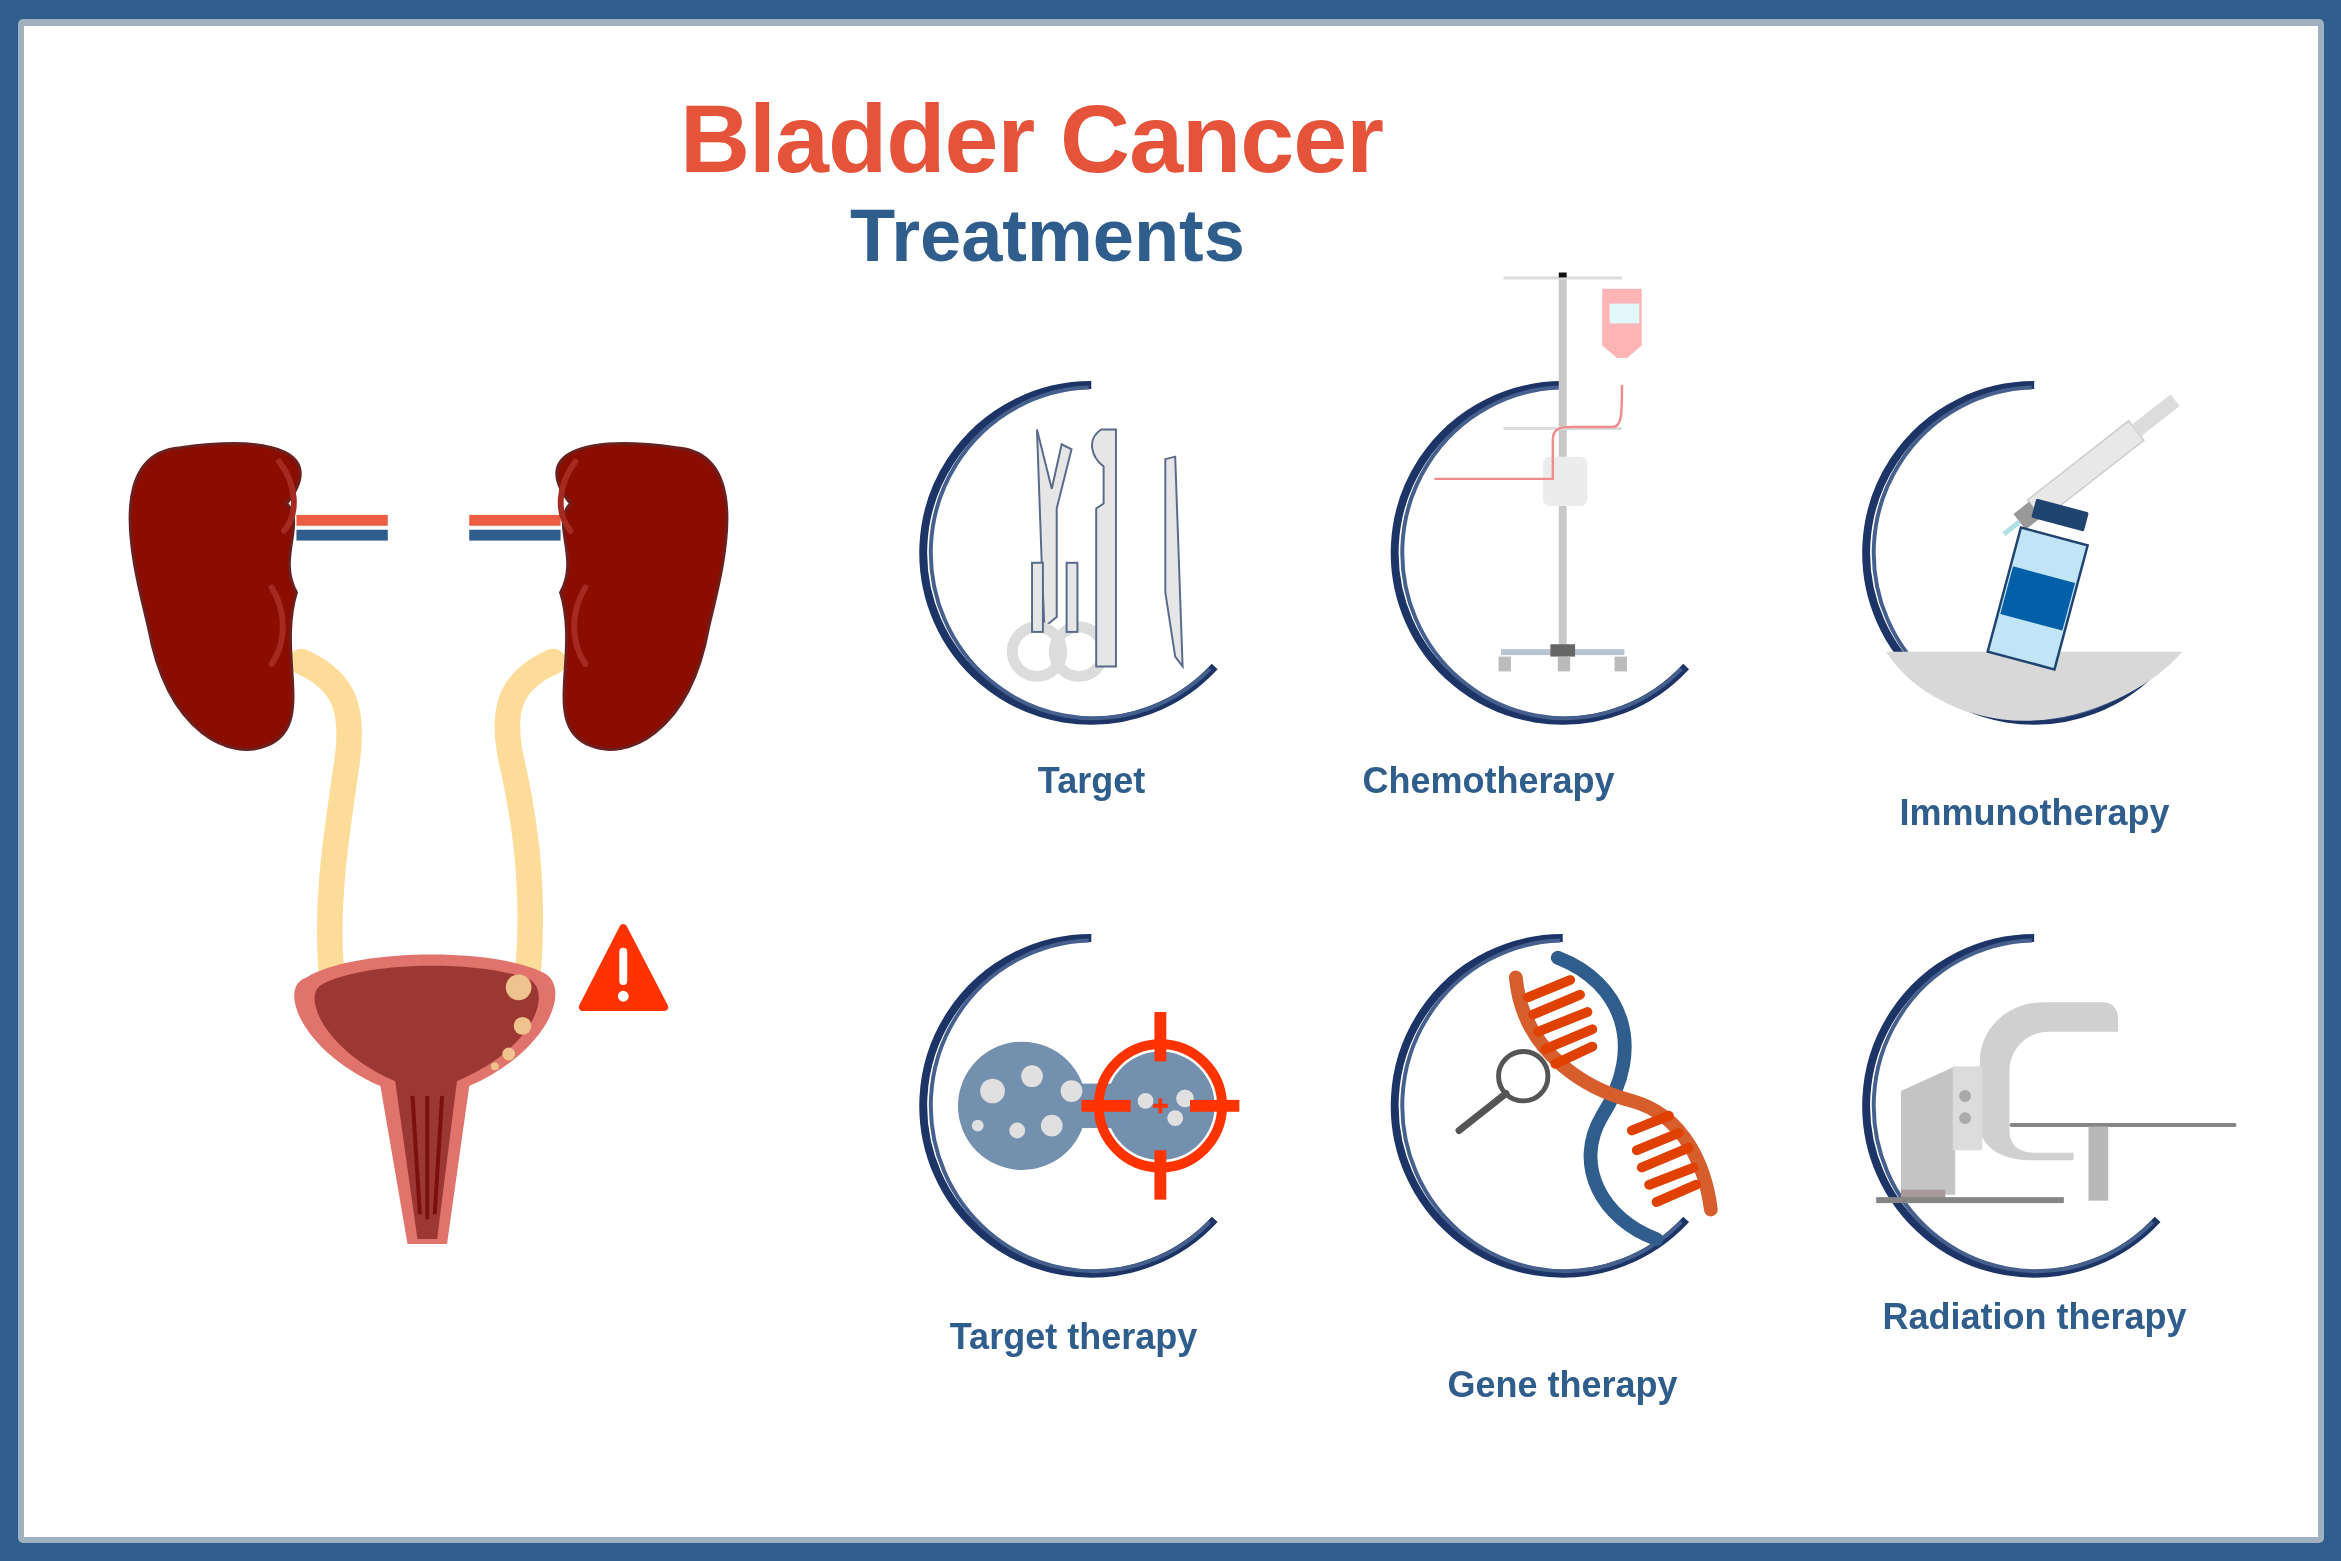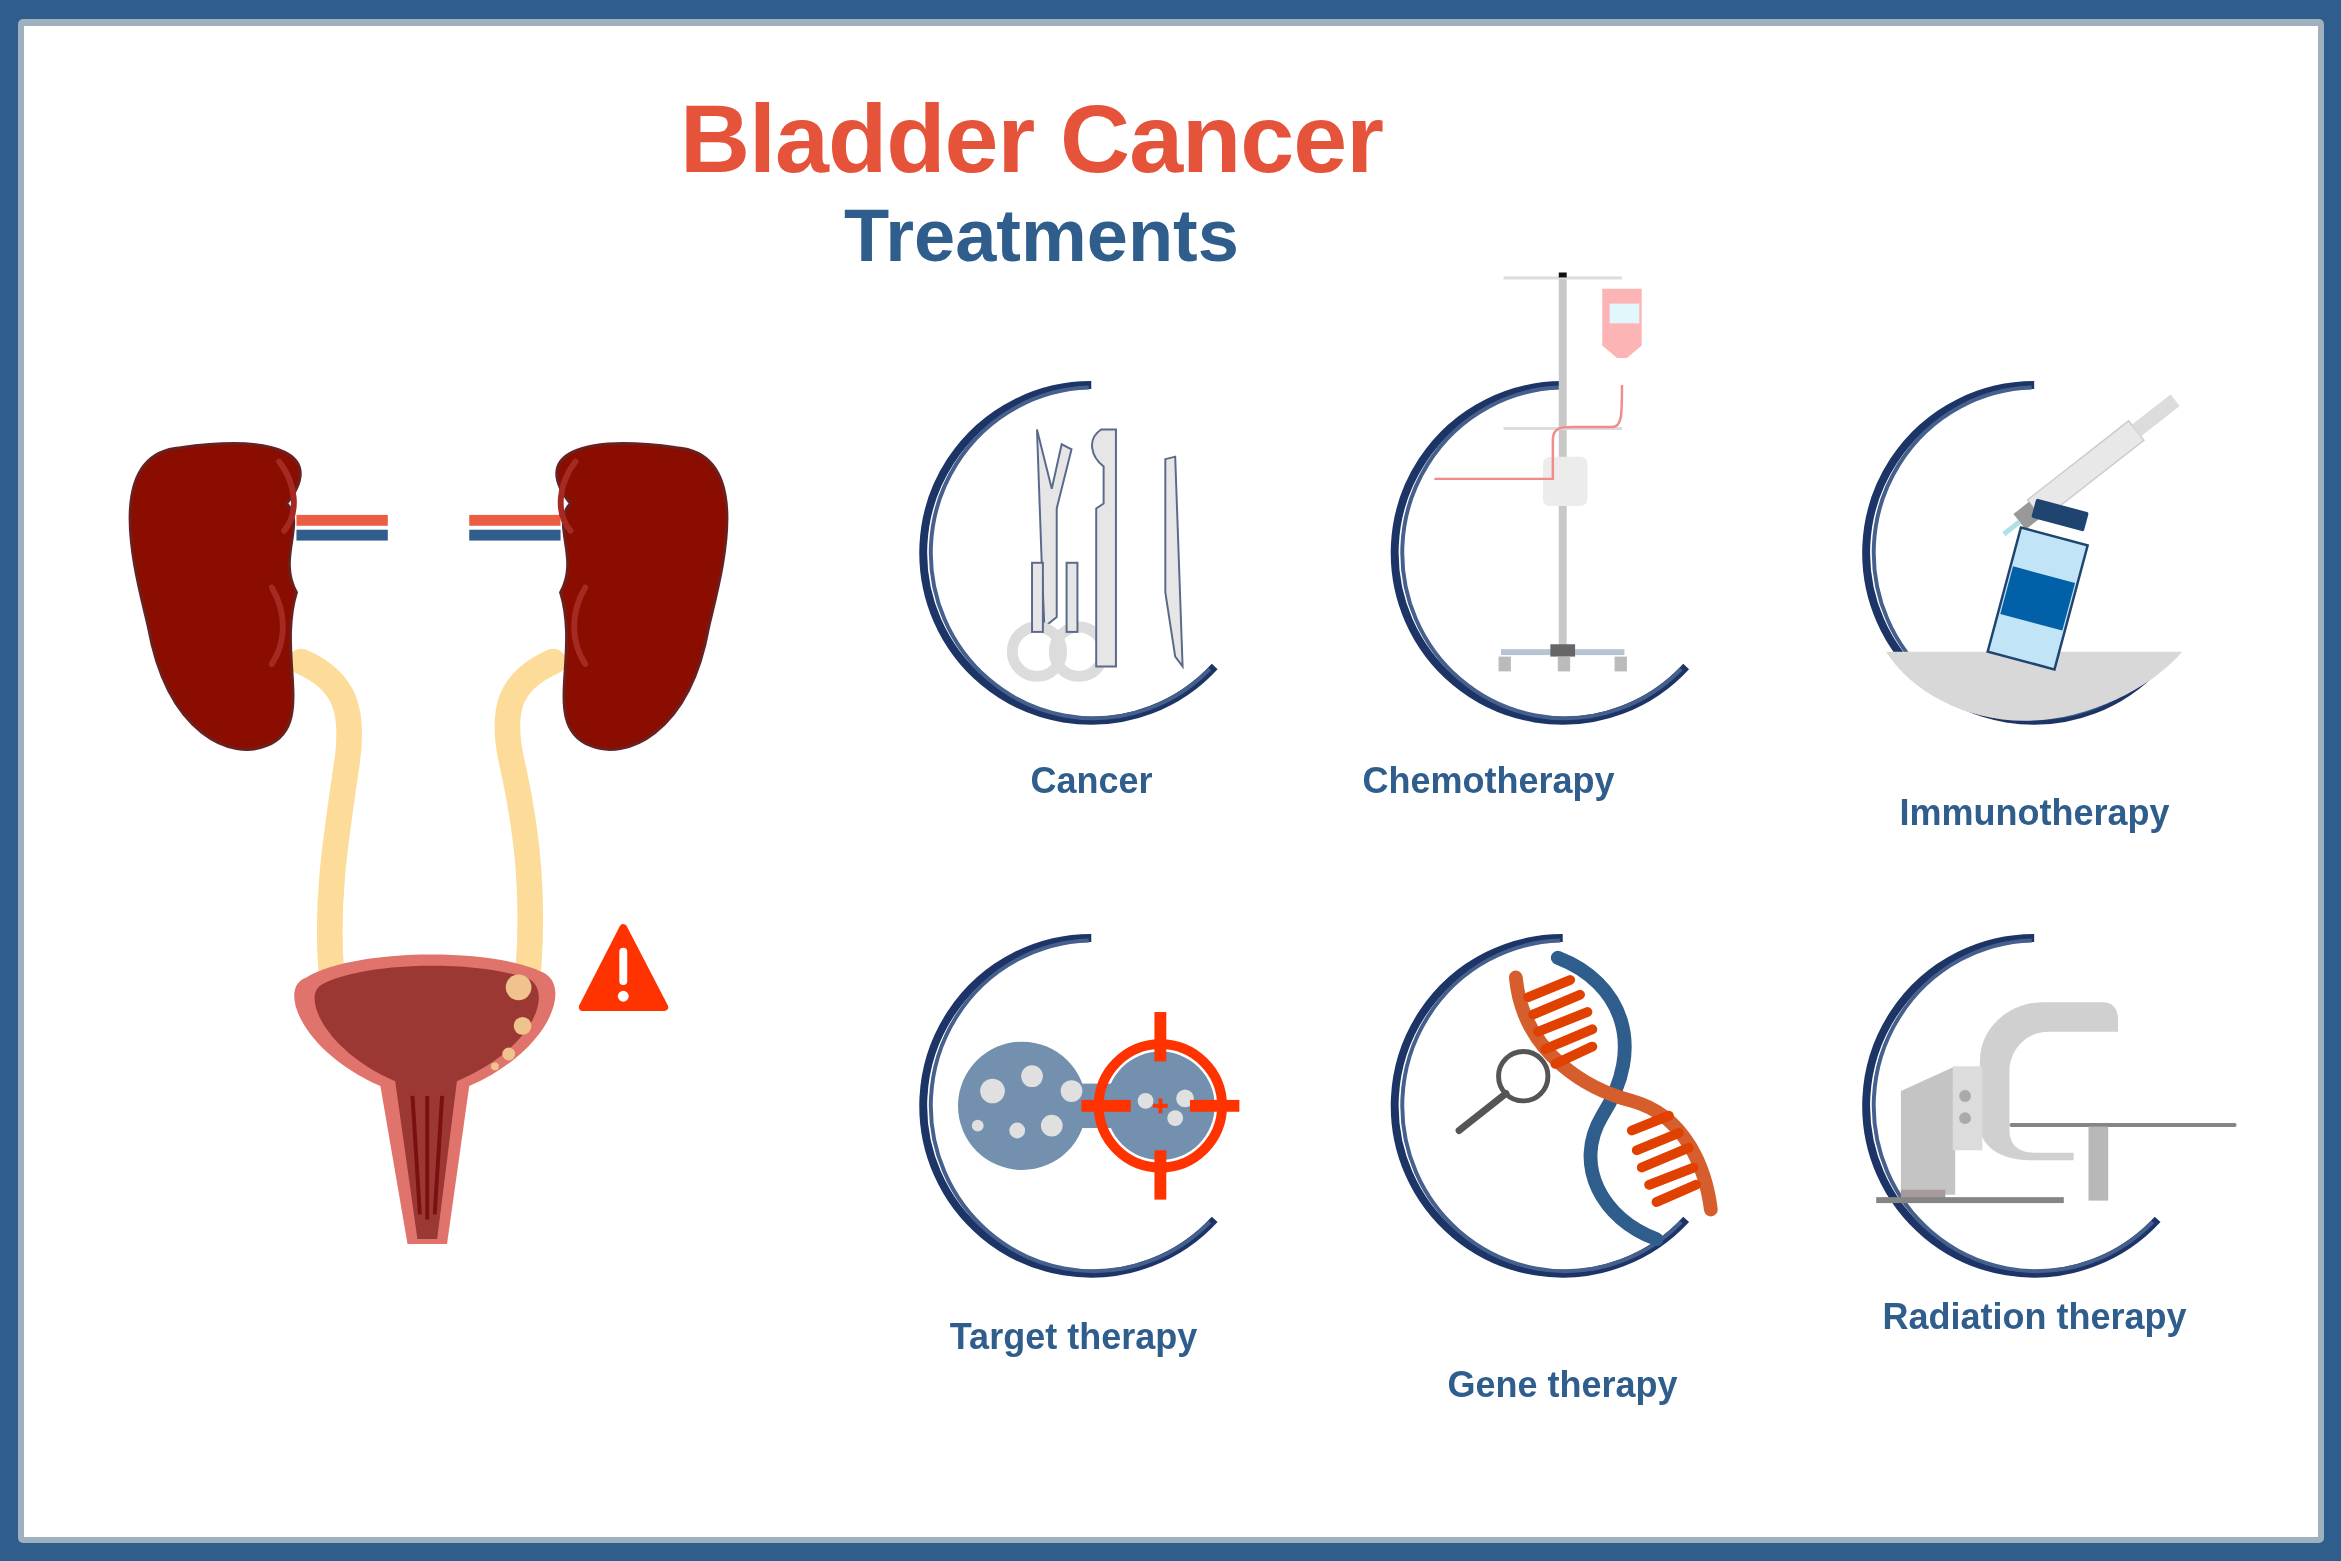--- a/index.html
+++ b/index.html
@@ -3,21 +3,21 @@
 <meta charset="utf-8">
 <style>
   html, body { margin: 0; padding: 0; background: #2f5d8c; }
   body { width: 2342px; height: 1561px; position: relative; overflow: hidden; font-family: "Liberation Sans", sans-serif; }
   .frame-outer { position: absolute; left: 0; top: 0; width: 2342px; height: 1561px; background: #2f5d8c; }
   .frame-inner { position: absolute; left: 18px; top: 19px; width: 2306px; height: 1524px; background: #9fb0bf; border-radius: 5px; }
   .canvas { position: absolute; left: 24px; top: 26px; width: 2294px; height: 1511px; background: #ffffff; }
   svg.art { position: absolute; left: 0; top: 0; width: 2342px; height: 1561px; }
   .title { position: absolute; left: 0; width: 2063px; text-align: center; font-weight: bold; }
   .title-main { top: 83px; font-size: 97px; color: #e4533a; letter-spacing: -1px; }
-  .title-sub { top: 193px; font-size: 74px; color: #2f5d8c; padding-left: 10px; }
+  .title-sub { top: 193px; font-size: 74px; color: #2f5d8c; padding-left: 16px; }
   .label { position: absolute; width: 395px; text-align: center; font-weight: bold; font-size: 36px; color: #2f5d8c; }
 </style>
 </head>
 <body>
 
 <div class="frame-outer"></div>
 <div class="frame-inner"></div>
 <div class="canvas"></div>
 
 <svg class="art" viewBox="0 0 4743 3162" xmlns="http://www.w3.org/2000/svg">
@@ -164,19 +164,19 @@
     <circle cx="-140" cy="25" r="12" fill="#aaaaaa"></circle>
     <rect x="-320" y="185" width="380" height="12" fill="#858585"></rect>
     <rect x="-50" y="35" width="460" height="8" rx="4" fill="#858585"></rect>
     <rect x="110" y="42" width="40" height="150" fill="#b8b8b8"></rect>
   </g>
 </svg>
 
 <div class="title title-main">Bladder Cancer</div>
 <div class="title title-sub">Treatments</div>
 
-<div class="label" style="left:894px; top:760px;">Cancer</div>
+<div class="label" style="left:894px; top:760px;">Target</div>
 <div class="label" style="left:1291px; top:760px;">Chemotherapy</div>
 <div class="label" style="left:1837px; top:792px;">Immunotherapy</div>
 <div class="label" style="left:876px; top:1316px;">Target therapy</div>
 <div class="label" style="left:1365px; top:1316px;margin-top:48px;">Gene therapy</div>
 <div class="label" style="left:1837px; top:1296px;">Radiation therapy</div>
 
 
 </body></html>

